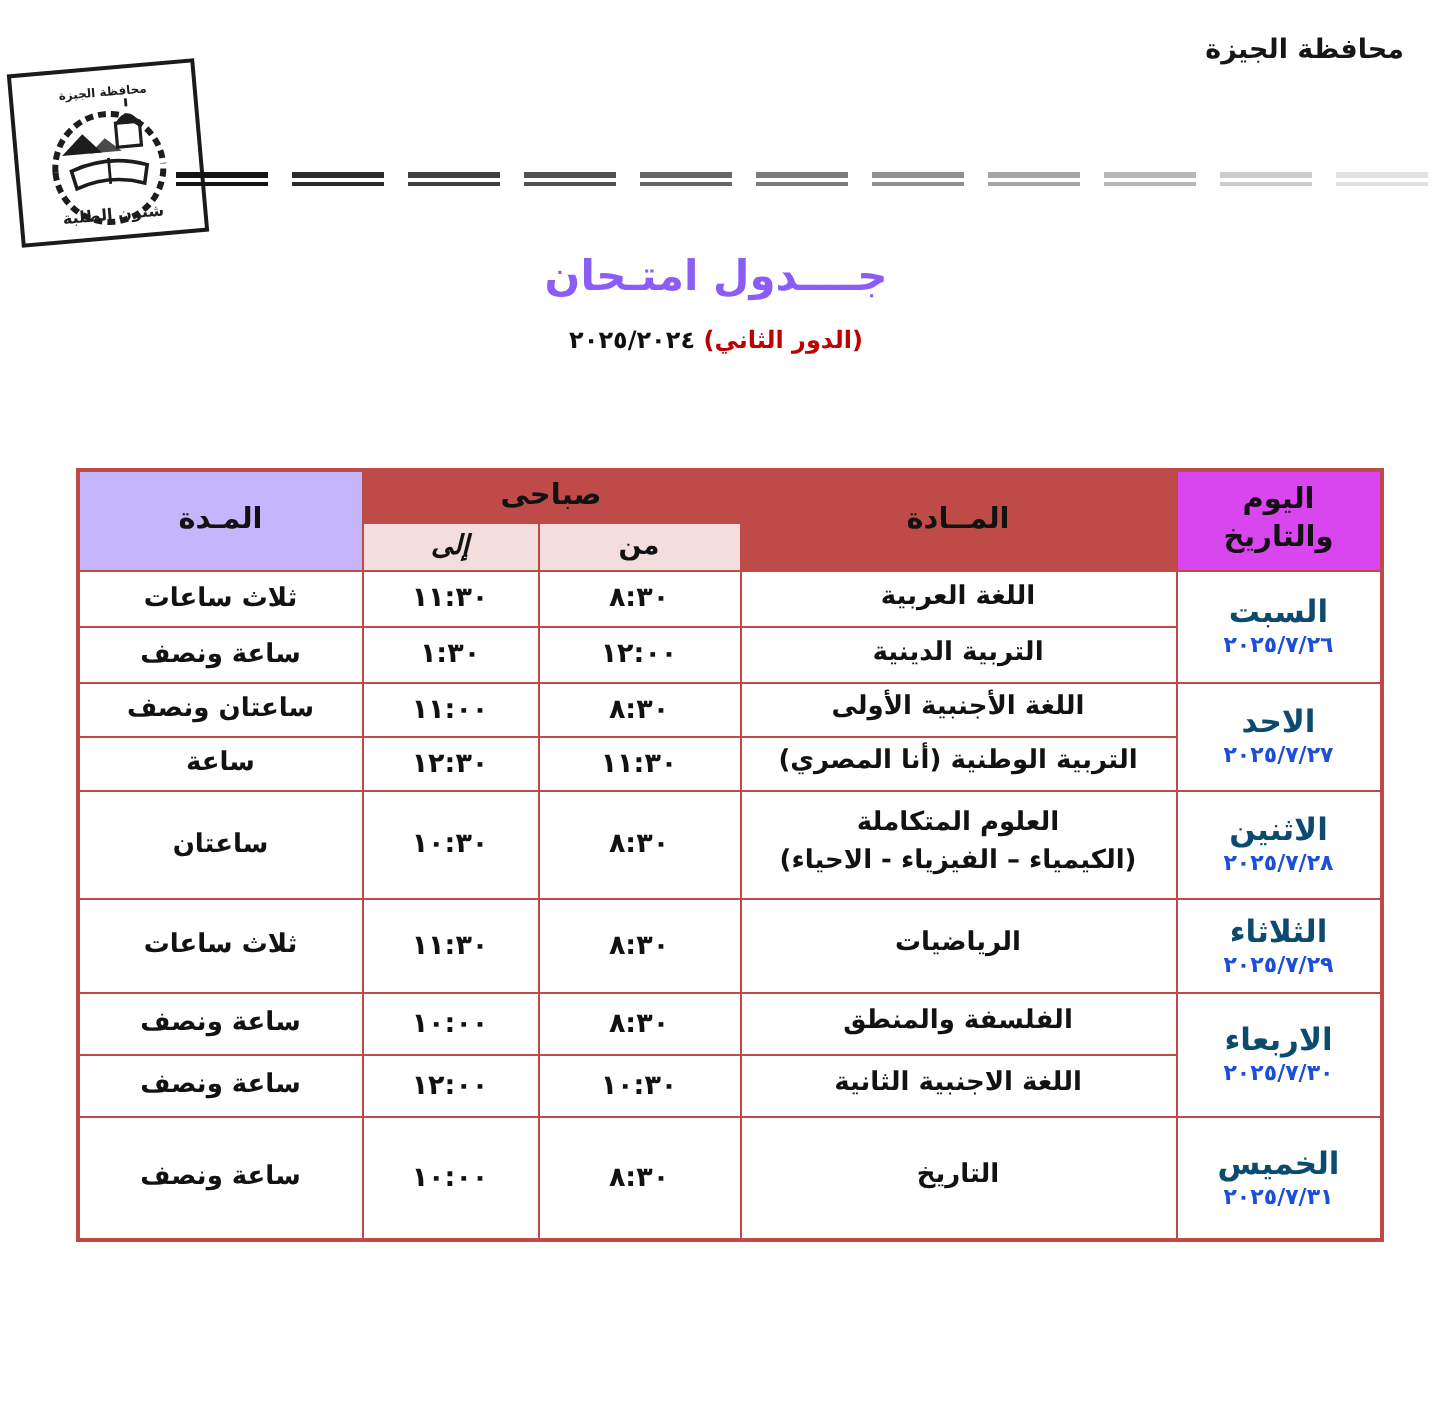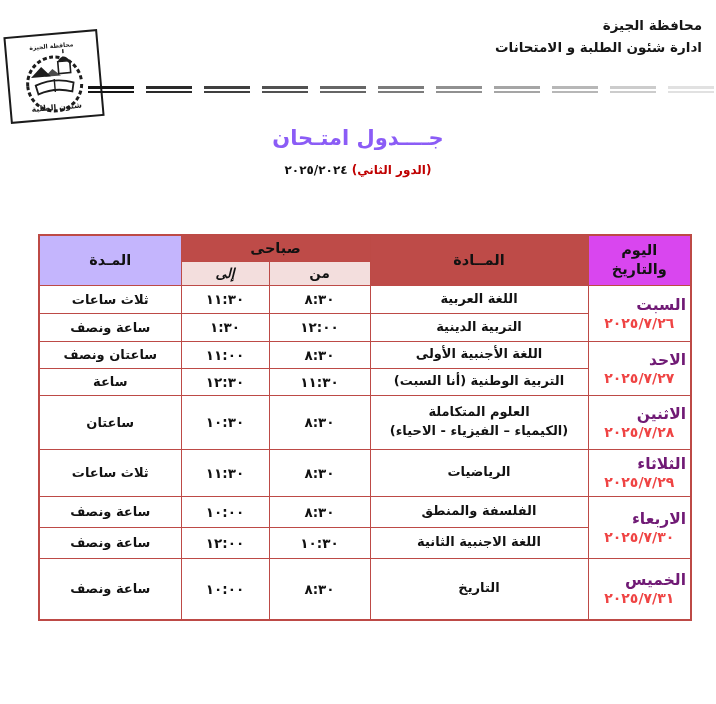--- a/index.html
+++ b/index.html
@@ -57,22 +57,22 @@
   }
   th.hred{
     background:#be4b48;color:#ffffff;font-size:14.5px;
     border-left-color:#d99593;border-right-color:#d99593;
     white-space:pre-line;line-height:1.3;
   }
   tr.hrow-top{height:26px;}
   tr.hrow-sub{height:24px;}
   th.hsub{background:#f3dedd;color:#151515;font-size:13.5px;}
   td.day-cell{background:#fff;}
-  .day-name{font-size:15.5px;font-weight:bold;color:#701a75;text-align:right;}
-  .day-date{font-size:14px;font-weight:bold;color:#ef4444;margin-top:1px;}
+  .day-name{font-size:15.5px;font-weight:bold;color:#0c4a6e;}
+  .day-date{font-size:11px;font-weight:bold;color:#1d4ed8;margin-top:1px;}
   td.subject-cell{font-size:13px;white-space:pre-line;line-height:1.45;}
   td.from-cell,td.to-cell{font-size:13.5px;letter-spacing:.5px;}
   td.duration-cell{font-size:13px;}
 </style>
 </head>
 <body>
 
 <div class="logo-box">
   <svg width="78" height="74" viewBox="0 0 78 74">
 
@@ -90,21 +90,20 @@
     <line x1="39" y1="39" x2="39" y2="52" stroke="#1d1d1d" stroke-width="1.4"></line>
 
     <text x="39" y="8" text-anchor="middle" font-size="6" font-weight="bold" fill="#1d1d1d">محافظة الجيزة</text>
 
     <text x="39" y="70" text-anchor="middle" font-size="8" font-weight="bold" fill="#1d1d1d">شئون الطلبة</text>
   </svg>
 </div>
 
 <div class="org-block">
   <div>محافظة الجيزة</div>
-  <div>ادارة شئون الطلبة و الامتحانات</div>
 </div>
 
 <div class="rule" id="rule">
     <div class="seg" style="opacity: 1;"></div>
     <div class="seg" style="opacity: 0.91;"></div>
     <div class="seg" style="opacity: 0.82;"></div>
     <div class="seg" style="opacity: 0.74;"></div>
     <div class="seg" style="opacity: 0.65;"></div>
     <div class="seg" style="opacity: 0.56;"></div>
     <div class="seg" style="opacity: 0.47;"></div>
@@ -162,21 +161,21 @@
         <td class="day-cell" rowspan="2">
           <div class="day-name">الاحد</div>
           <div class="day-date">٢٠٢٥/٧/٢٧</div>
         </td>
         <td class="subject-cell">اللغة الأجنبية الأولى</td>
         <td class="from-cell">٨:٣٠</td>
         <td class="to-cell">١١:٠٠</td>
         <td class="duration-cell">ساعتان ونصف</td>
       </tr>
       <tr style="height: 27px;">
-        <td class="subject-cell">التربية الوطنية (أنا السبت)</td>
+        <td class="subject-cell">التربية الوطنية (أنا المصري)</td>
         <td class="from-cell">١١:٣٠</td>
         <td class="to-cell">١٢:٣٠</td>
         <td class="duration-cell">ساعة</td>
       </tr>
       <tr style="height: 54px;">
         <td class="day-cell" rowspan="1">
           <div class="day-name">الاثنين</div>
           <div class="day-date">٢٠٢٥/٧/٢٨</div>
         </td>
         <td class="subject-cell">العلوم المتكاملة

